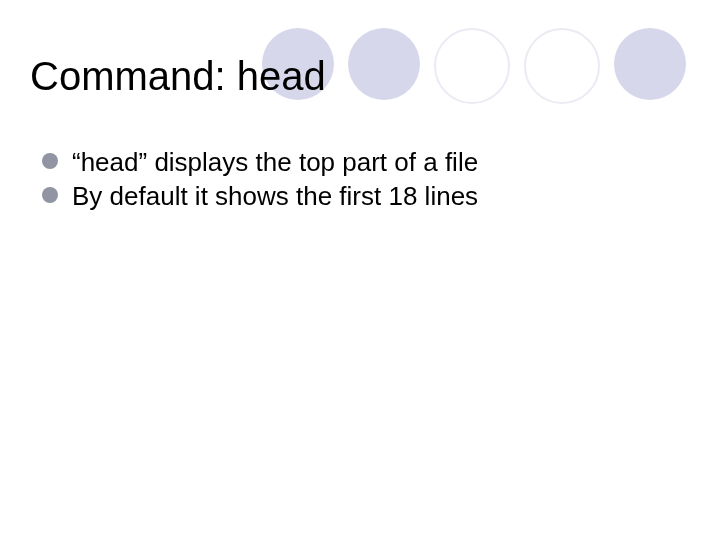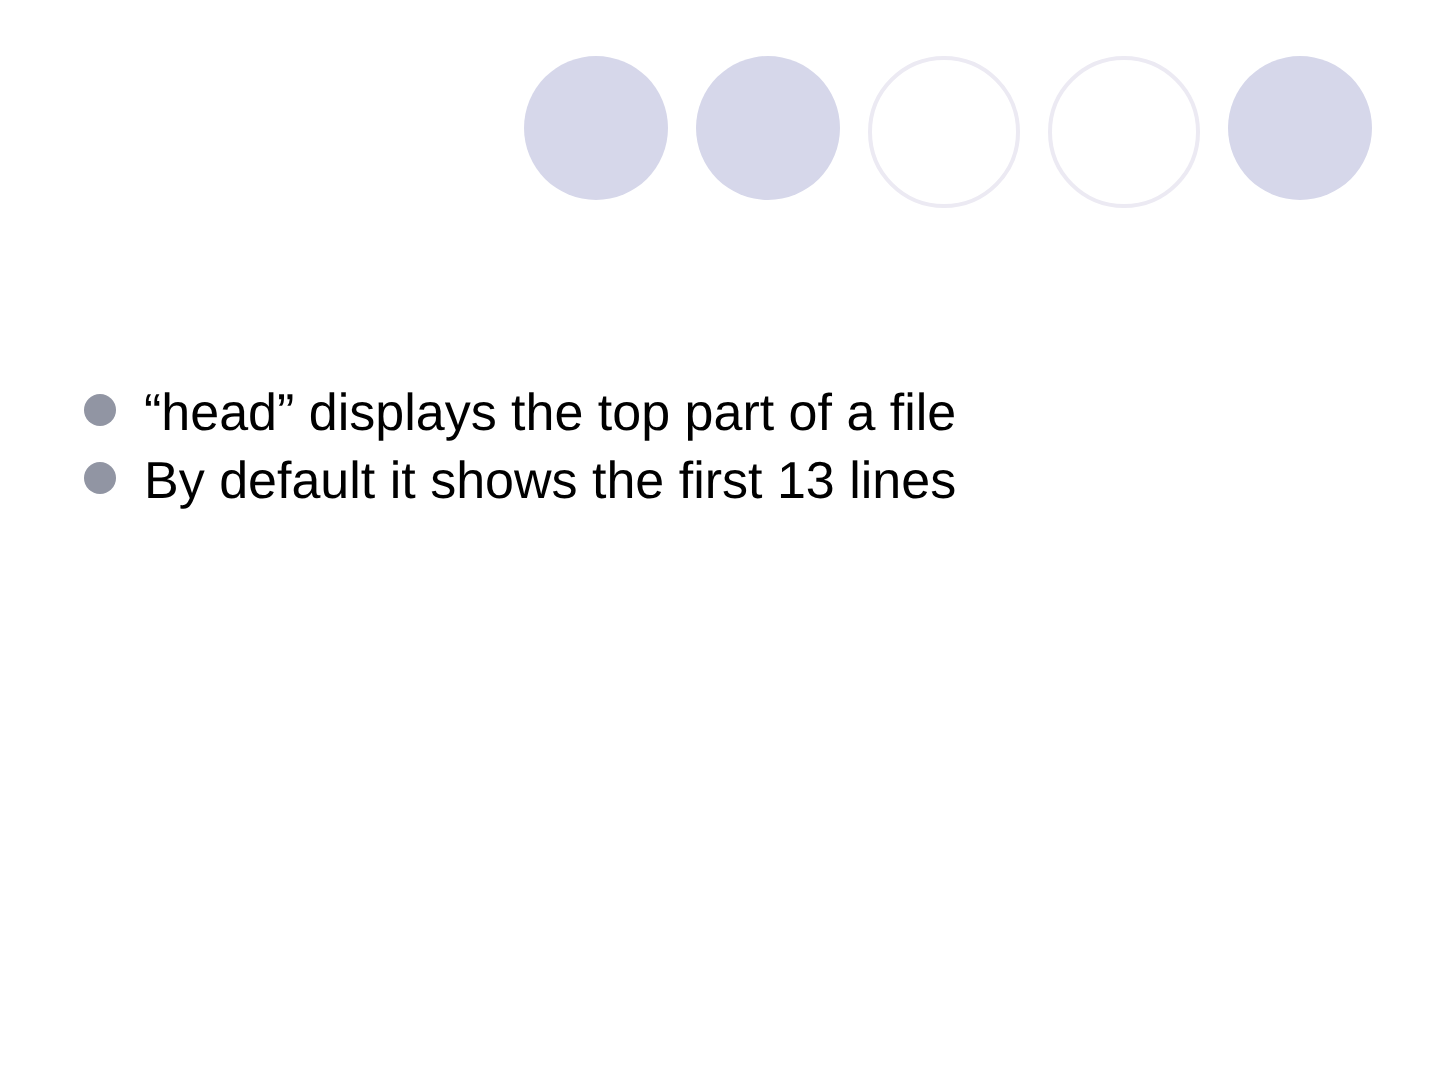--- a/index.html
+++ b/index.html
@@ -43,21 +43,20 @@
     left: 30px;
     font-size: 40px;
     line-height: 1.1;
     color: #000;
   }
   .body {
     position: absolute;
     top: 145px;
     left: 42px;
     right: 44px;
-    margin-top: 44px;
   }
   ul.bullets {
     list-style: none;
     margin: 0;
     padding: 0;
   }
   ul.bullets li {
     position: relative;
     padding-left: 30px;
     font-size: 26px;
@@ -81,21 +80,22 @@
 <div class="slide">
 
   <div class="circles">
     <div class="circle c-filled"></div>
     <div class="circle c-filled"></div>
     <div class="circle c-outline"></div>
     <div class="circle c-outline"></div>
     <div class="circle c-filled"></div>
   </div>
 
+  <div class="title">Command: head</div>
 
   <div class="body">
     <ul class="bullets">
       <li>“head” displays the top part of a file</li>
-      <li> By default it shows the first 13 lines</li>
+      <li> By default it shows the first 18 lines</li>
     </ul>
   </div>
 
 </div>
 
 </body></html>

